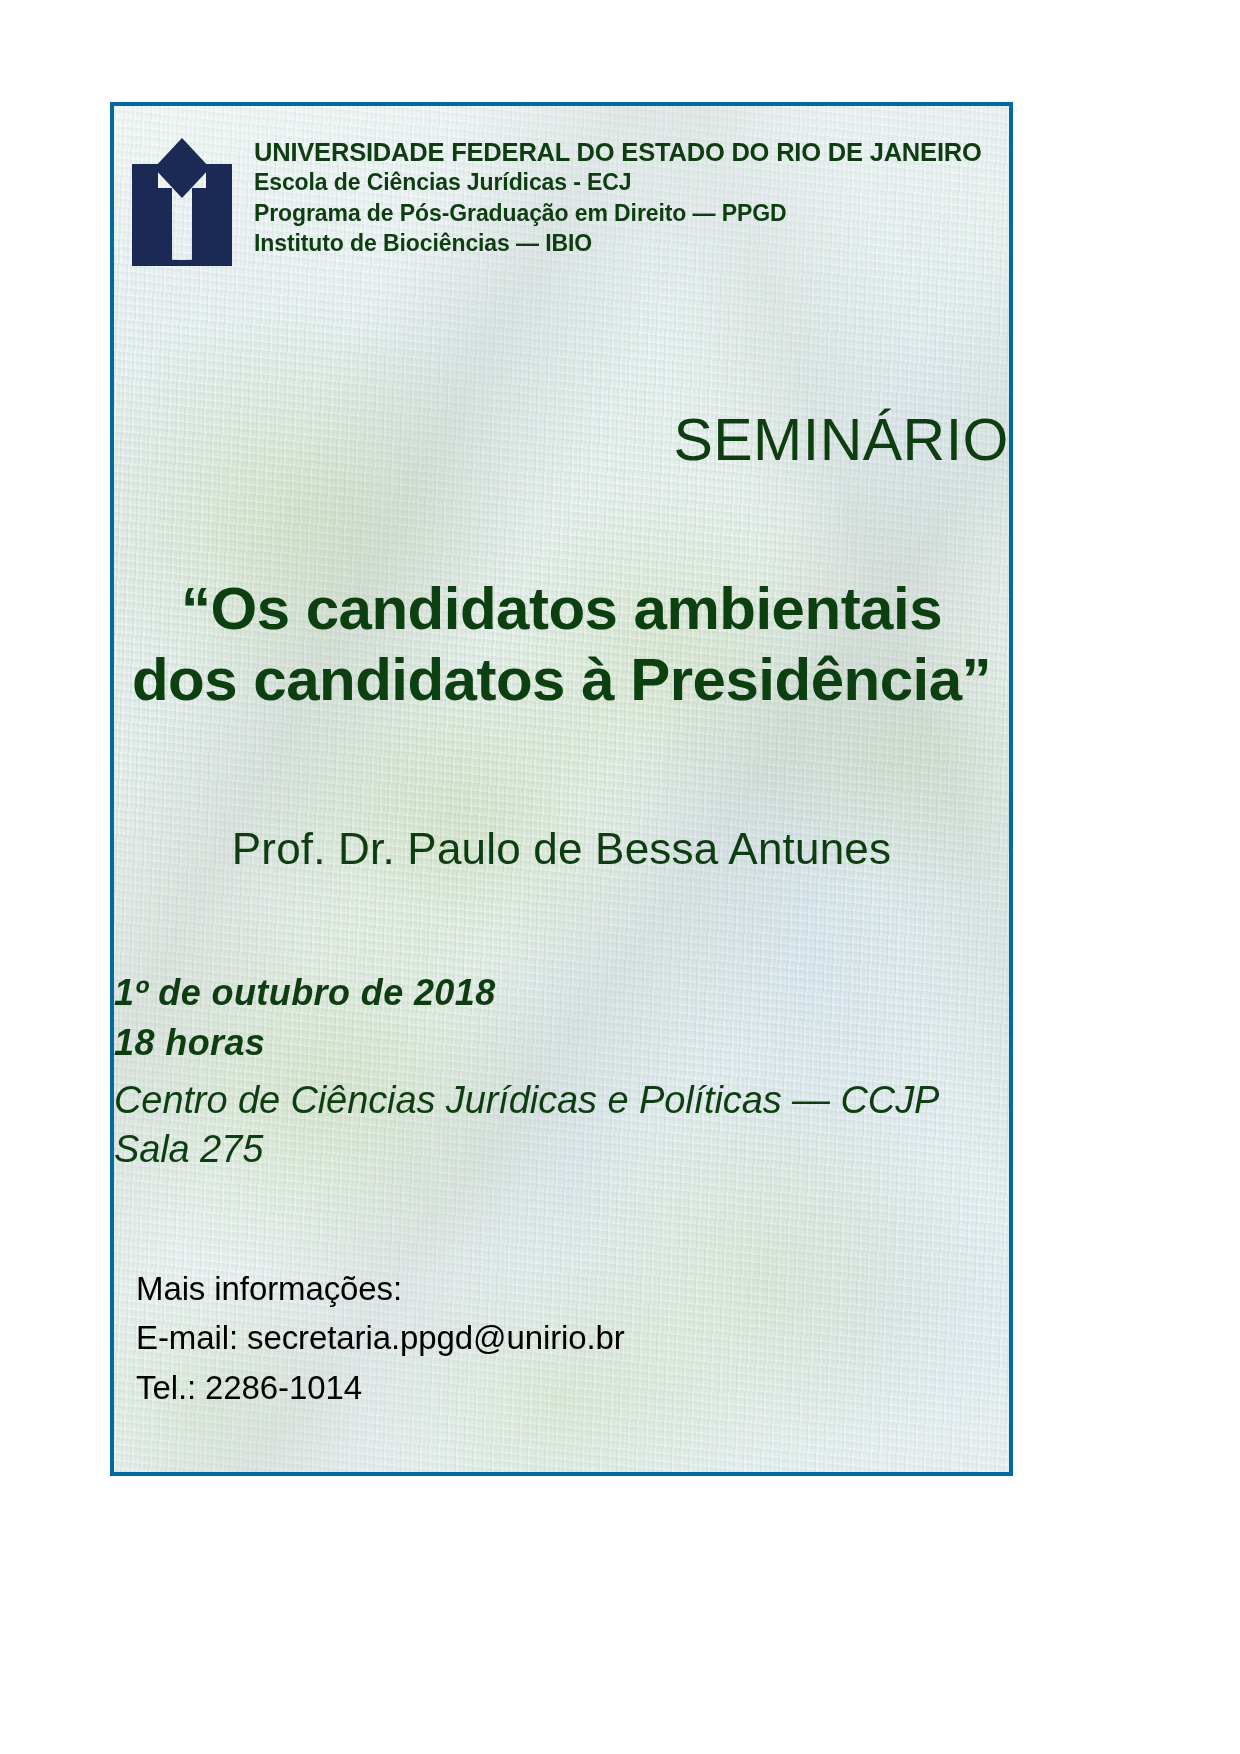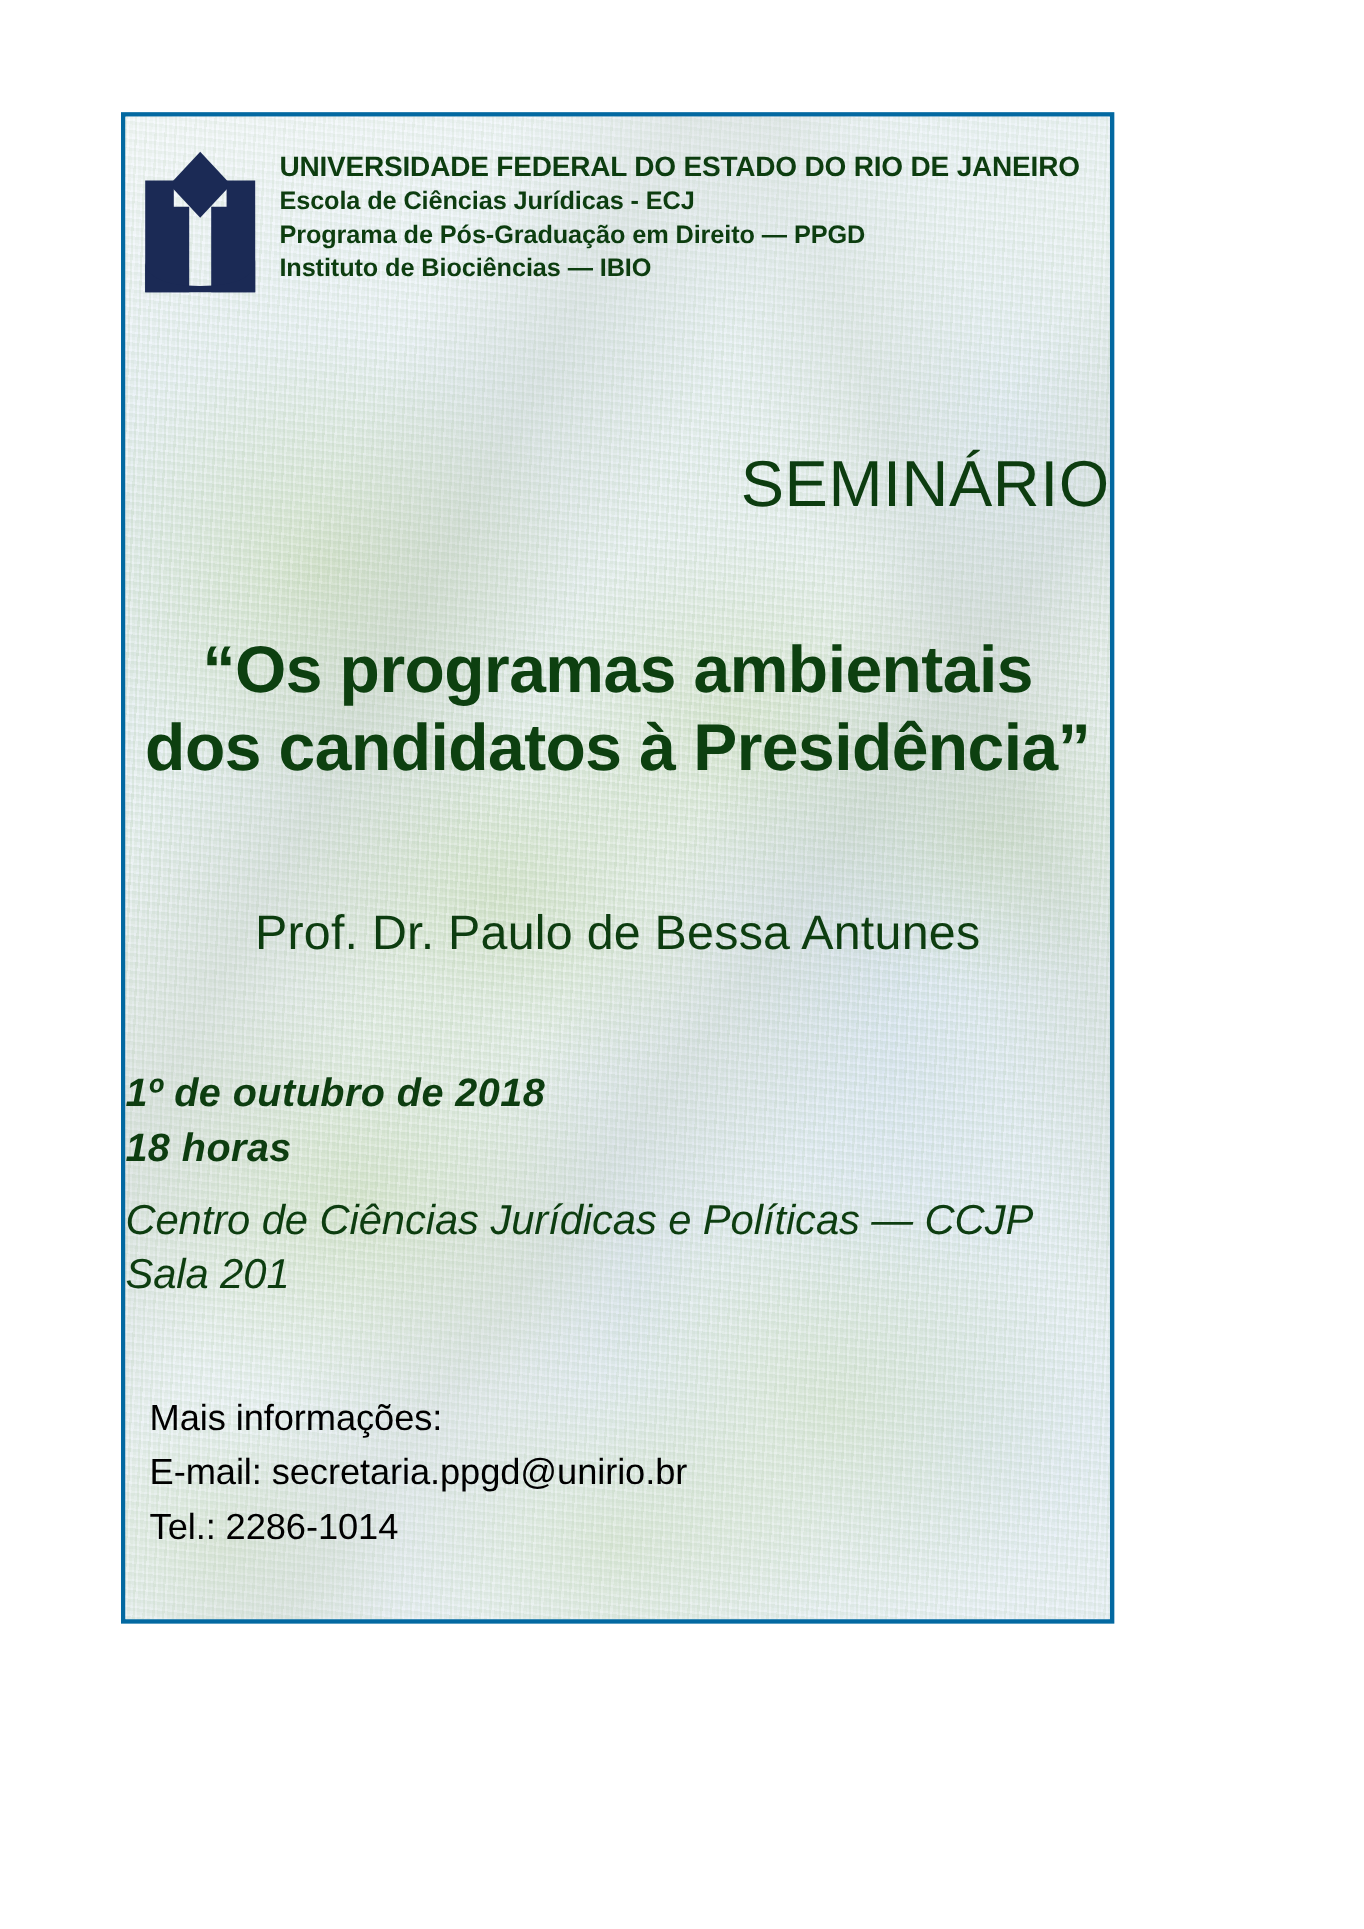--- a/index.html
+++ b/index.html
@@ -181,21 +181,21 @@
   }
   #event-date, #event-time {
     font-weight:bold;
     font-size:36px;
     line-height:1.38;
     letter-spacing:.4px;
   }
   #event-venue {
     font-size:38px;
     line-height:1.28;
-    margin-top:19px;
+    margin-top:9px;
     letter-spacing:-.1px;
   }
   #event-room {
     font-size:38px;
     line-height:1.28;
     letter-spacing:-.1px;
   }
 
   
   #contact-block {
@@ -244,31 +244,31 @@
           <div id="org-title">UNIVERSIDADE FEDERAL DO ESTADO DO RIO DE JANEIRO</div>
           <div class="org-sub">Escola de Ciências  Jurídicas - ECJ</div>
           <div class="org-sub">Programa de Pós-Graduação em Direito — PPGD</div>
           <div class="org-sub">Instituto de Biociências — IBIO</div>
         </div>
       </div>
 
       <div id="seminar-word">SEMINÁRIO</div>
 
       <div id="headline">
-        <span class="hl-line">“Os  programas ambientais</span>
+        <span class="hl-line">“Os  candidatos ambientais</span>
         <span class="hl-line">dos candidatos à Presidência”</span>
       </div>
 
       <div id="speaker">Prof. Dr. Paulo de Bessa Antunes</div>
 
       <div id="event-details">
         <div id="event-date">1º de outubro de 2018</div>
         <div id="event-time">18 horas</div>
         <div id="event-venue">Centro de Ciências Jurídicas e Políticas —  CCJP</div>
-        <div id="event-room">Sala 201</div>
+        <div id="event-room">Sala 275</div>
       </div>
 
       <div id="contact-block">
         <div class="contact-line">Mais informações:</div>
         <div class="contact-line">E-mail: secretaria.ppgd@unirio.br</div>
         <div class="contact-line">Tel.: 2286-1014</div>
       </div>
 
     </div>
   </div>

